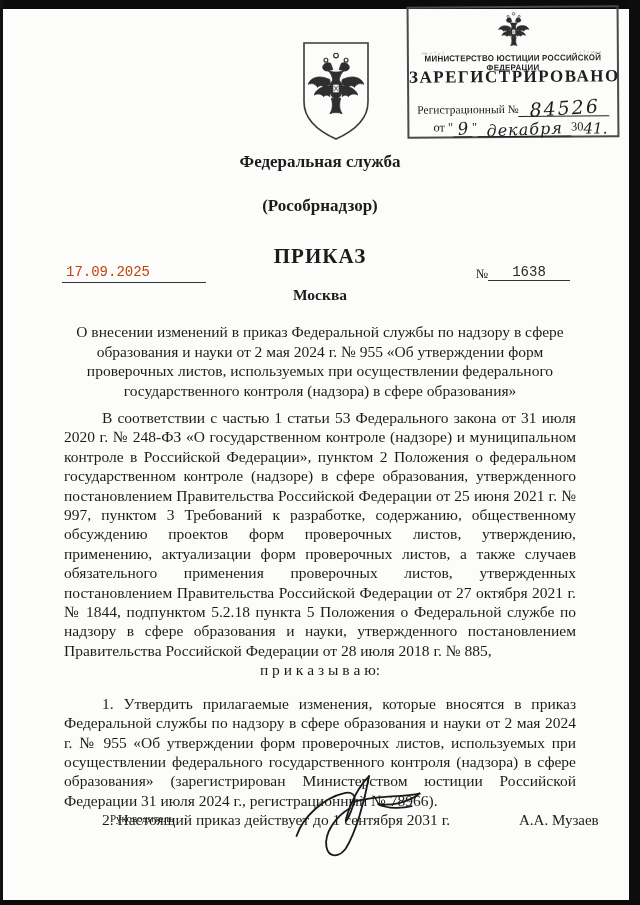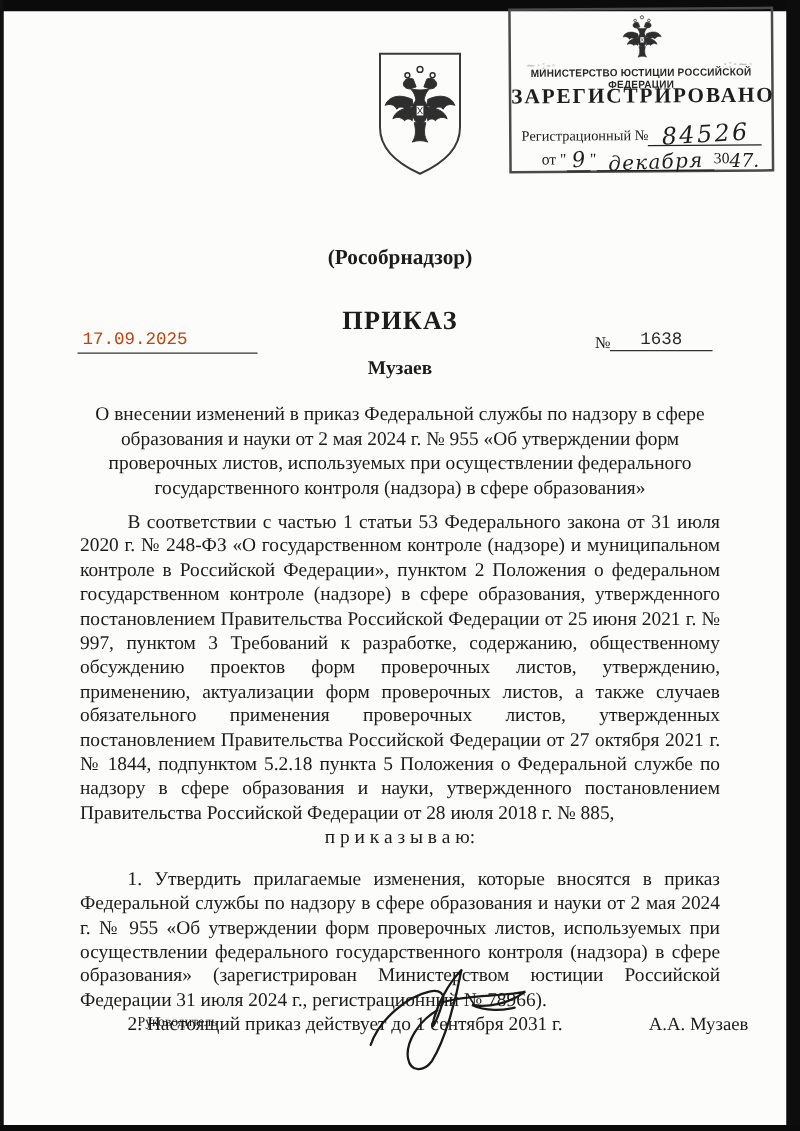--- a/index.html
+++ b/index.html
@@ -125,32 +125,33 @@
     <div class="stamp-regline">
       <span class="lead">Регистрационный №</span>
       <span class="fill"><span class="hand regnum">84526</span></span>
     </div>
     <div class="stamp-dateline">
       <span class="printed">от "</span>
       <span class="dayslot"><span class="hand day">9</span></span>
       <span class="printed">"</span>
       <span class="monthslot"><span class="hand month">декабря</span></span>
       <span class="printed">30</span>
-      <span class="hand yr">47.</span>
+      <span class="hand yr">41.</span>
     </div>
   </div>
 
+  <div class="org org-l1">Федеральная служба</div>
   <div class="org org-l3">(Рособрнадзор)</div>
 
   <div class="doc-type">ПРИКАЗ</div>
 
   <div class="date-field mono">17.09.2025</div>
   <div class="num-label">№</div>
   <div class="num-field mono">1638</div>
-  <div class="city">Музаев</div>
+  <div class="city">Москва</div>
 
   <div class="doc-title">О внесении изменений в приказ Федеральной службы по надзору в сфере образования и науки от 2 мая 2024 г. № 955 «Об утверждении форм проверочных листов, используемых при осуществлении федерального государственного контроля (надзора) в сфере образования»</div>
 
   <div class="body-text">
     <p>В соответствии с частью 1 статьи 53 Федерального закона от 31 июля 2020 г. № 248-ФЗ «О государственном контроле (надзоре) и муниципальном контроле в Российской Федерации», пунктом 2 Положения о федеральном государственном контроле (надзоре) в сфере образования, утвержденного постановлением Правительства Российской Федерации от 25 июня 2021 г. № 997, пунктом 3 Требований к разработке, содержанию, общественному обсуждению проектов форм проверочных листов, утверждению, применению, актуализации форм проверочных листов, а также случаев обязательного применения проверочных листов, утвержденных постановлением Правительства Российской Федерации от 27 октября 2021 г. № 1844, подпунктом 5.2.18 пункта 5 Положения о Федеральной службе по надзору в сфере образования и науки, утвержденного постановлением Правительства Российской Федерации от 28 июля 2018 г. № 885,</p>
     <p class="no-indent">п р и к а з ы в а ю:</p>
     <p class="gap1">1. Утвердить прилагаемые изменения, которые вносятся в приказ Федеральной службы по надзору в сфере образования и науки от 2 мая 2024 г. № 955 «Об утверждении форм проверочных листов, используемых при осуществлении федерального государственного контроля (надзора) в сфере образования» (зарегистрирован Министерством юстиции Российской Федерации 31 июля 2024 г., регистрационный № 78966).</p>
     <p>2. Настоящий приказ действует до 1 сентября 2031 г.</p>
   </div>
 

